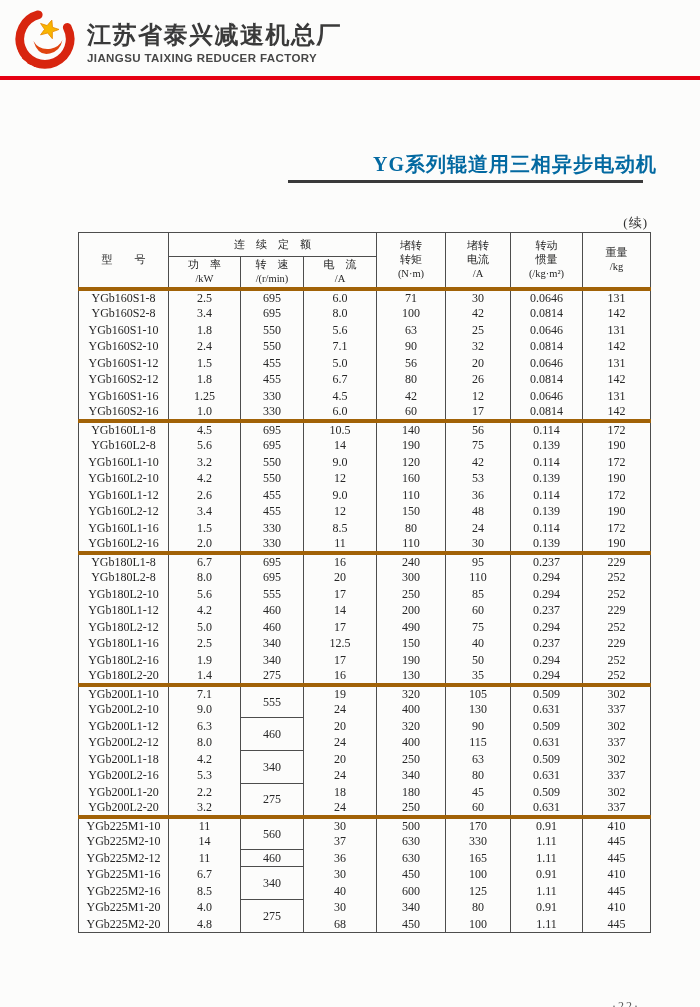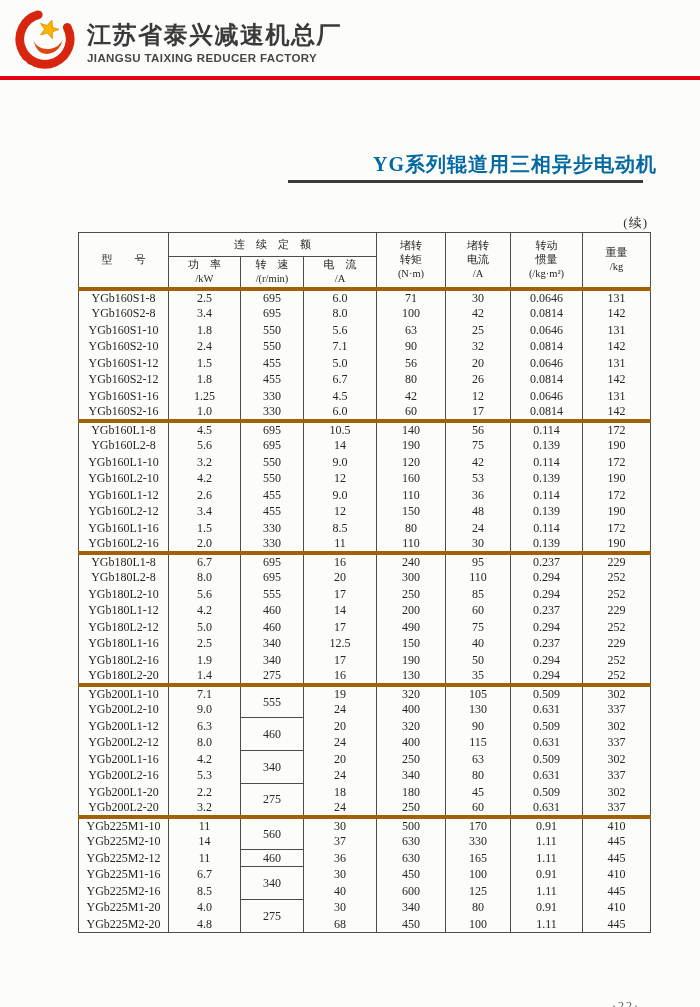--- a/index.html
+++ b/index.html
@@ -438,21 +438,21 @@
         <tr>
           <td>YGb200L2-12</td>
           <td>8.0</td>
           <td>24</td>
           <td>400</td>
           <td>115</td>
           <td>0.631</td>
           <td>337</td>
         </tr>
         <tr>
-          <td>YGb200L1-16</td>
+          <td>YGb200L1-18</td>
           <td>4.2</td>
           <td rowspan="2" class="boxed">340</td>
           <td>20</td>
           <td>250</td>
           <td>63</td>
           <td>0.509</td>
           <td>302</td>
         </tr>
         <tr>
           <td>YGb200L2-16</td>

